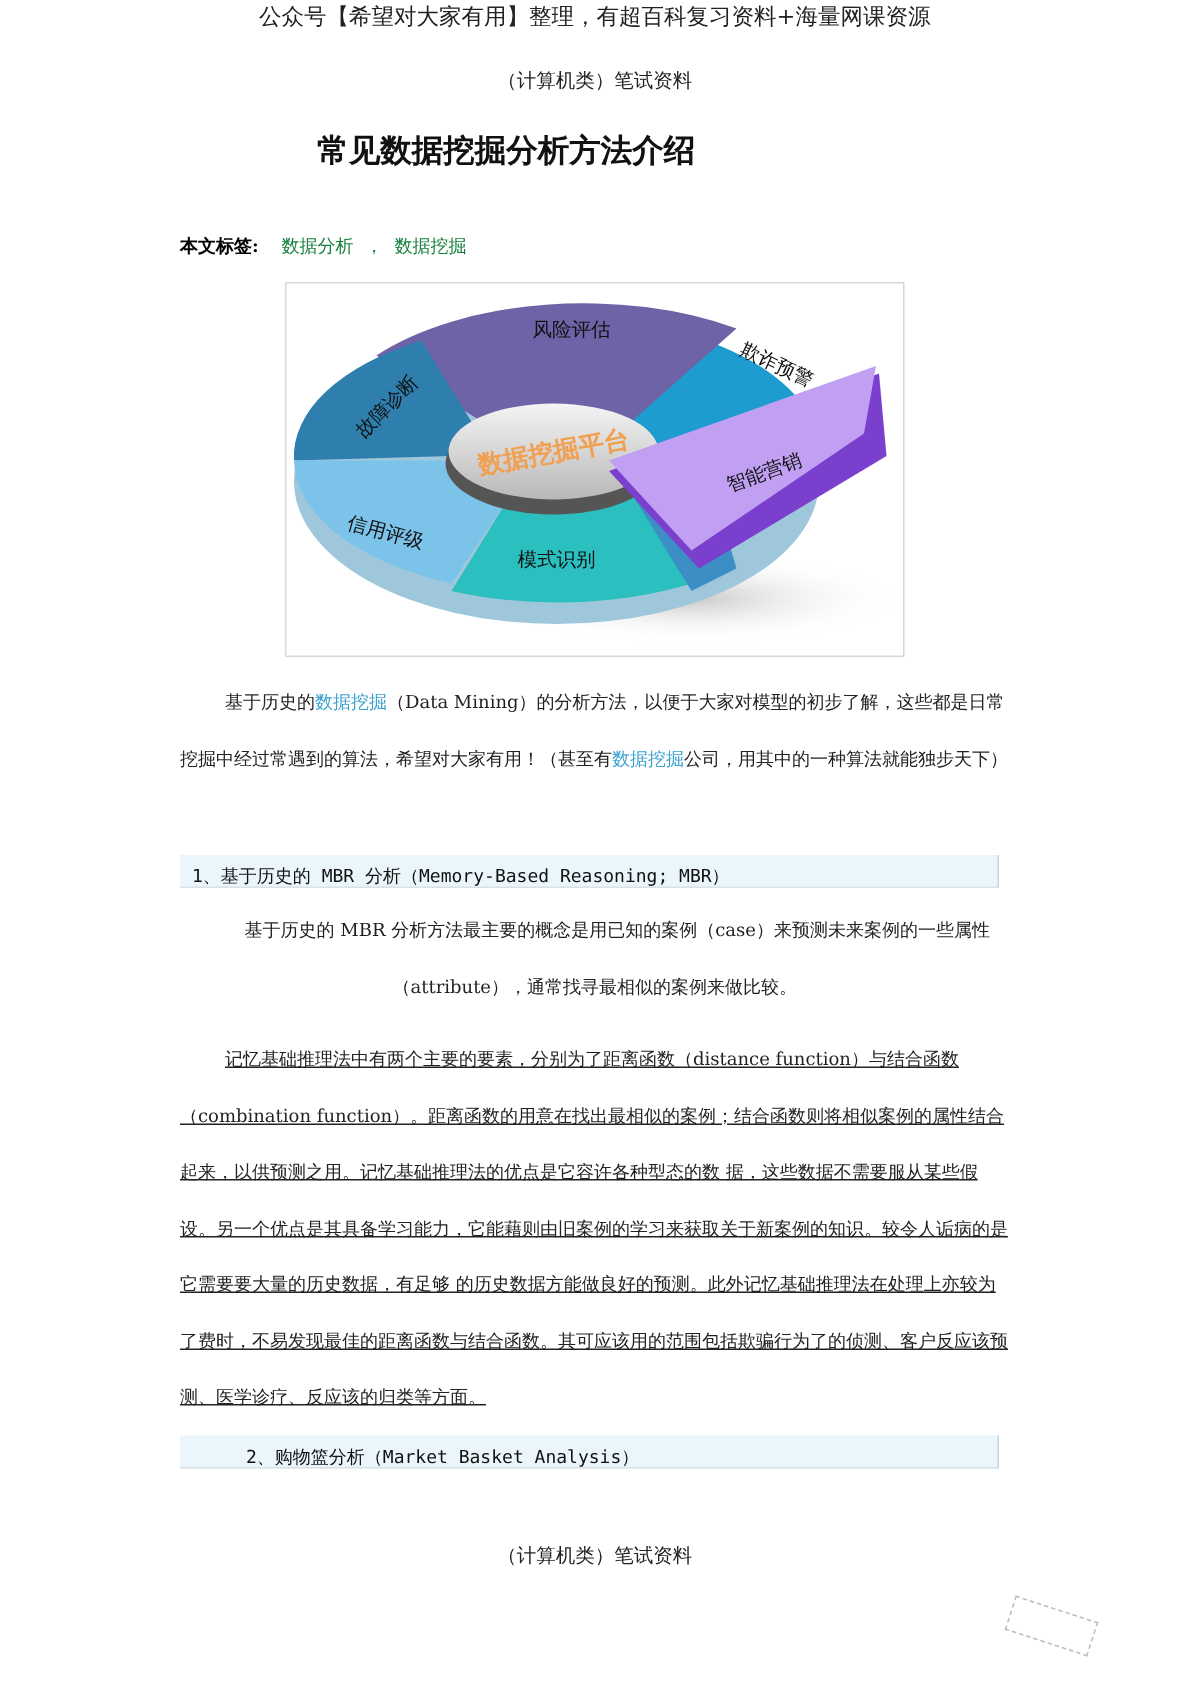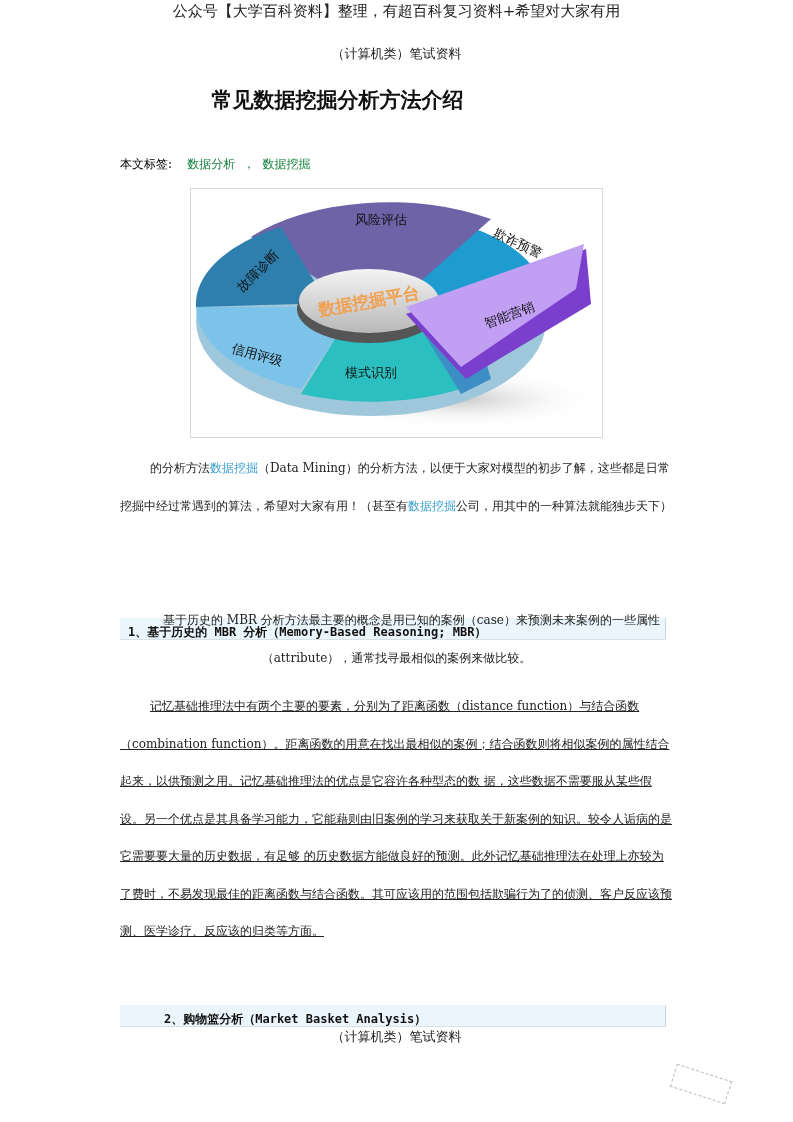--- a/index.html
+++ b/index.html
@@ -3,35 +3,35 @@
 <meta charset="utf-8">
 <style>
   html, body { margin:0; padding:0; background:#ffffff; }
   body { width:793px; height:1122px; position:relative; overflow:hidden;
          font-family:"DejaVu Serif","Liberation Serif",serif; color:#222; }
   .abs { position:absolute; }
   .top-banner { top:2px; left:0; width:793px; text-align:center; font-size:15px; color:#222; }
   .category { top:45px; left:0; width:793px; text-align:center; font-size:13px; color:#222; }
   .title { top:86px; left:0; width:675px; text-align:center; font-size:21px; font-weight:bold; color:#111; }
   .tags { top:156px; left:120px; font-size:12px; }
-  .tags .lbl { font-weight:normal; color:#000; }
+  .tags .lbl { font-weight:bold; color:#000; }
   .tags .lnk { color:#15803d; }
   .figure { top:188px; left:190px; width:411px; height:248px; border:1px solid #d8d8d8; background:#fff; overflow:hidden; }
   .para { left:120px; width:553px; font-size:12px; line-height:37.5px; color:#222; }
   .para .ind { display:inline-block; width:30px; }
   .para .lnk { color:#3aa0d0; }
   .band { left:120px; width:546px; height:22px; background:#eaf6fb; border-right:1px solid #c8d4d8; border-bottom:1px solid #d8e2e6;
-          font-family:"DejaVu Sans Mono","Liberation Mono",monospace; font-size:12px; font-weight:bold; color:#111; line-height:28px; padding-left:8px; box-sizing:border-box;margin-top:48px; }
+          font-family:"DejaVu Sans Mono","Liberation Mono",monospace; font-size:12px; font-weight:normal; color:#111; line-height:28px; padding-left:8px; box-sizing:border-box; }
   .footer { top:1028px; left:0; width:793px; text-align:center; font-size:13px; color:#222; }
   .stamp { top:1072px; left:672px; width:56px; height:22px; border:1px dashed #bbb; transform:rotate(18deg); font-size:4px; color:#aaa; text-align:center; line-height:22px; }
 </style>
 </head>
 <body>
 
-<div class="abs top-banner">公众号【大学百科资料】整理，有超百科复习资料+希望对大家有用</div>
+<div class="abs top-banner">公众号【希望对大家有用】整理，有超百科复习资料+海量网课资源</div>
 <div class="abs category">（计算机类）笔试资料</div>
 <div class="abs title">常见数据挖掘分析方法介绍</div>
 
 <div class="abs tags">
   <span class="lbl">本文标签:</span>
   &nbsp;&nbsp;
   <span class="lnk">数据分析</span>
   &nbsp;<span class="lnk">，</span>&nbsp;
   <span class="lnk">数据挖掘</span>
 </div>
@@ -68,21 +68,21 @@
     <text x="190" y="35" text-anchor="middle" font-size="13" fill="#111" font-family="DejaVu Sans, sans-serif">风险评估</text>
     <text x="325" y="58" text-anchor="middle" font-size="13" fill="#111" transform="rotate(25 325 58)" font-family="DejaVu Sans, sans-serif">欺诈预警</text>
     <text x="320" y="130" text-anchor="middle" font-size="13" fill="#111" transform="rotate(-20 320 130)" font-family="DejaVu Sans, sans-serif">智能营销</text>
     <text x="180" y="188" text-anchor="middle" font-size="13" fill="#111" font-family="DejaVu Sans, sans-serif">模式识别</text>
     <text x="65" y="170" text-anchor="middle" font-size="13" fill="#111" transform="rotate(15 65 170)" font-family="DejaVu Sans, sans-serif">信用评级</text>
     <text x="70" y="85" text-anchor="middle" font-size="13" fill="#111" transform="rotate(-45 70 85)" font-family="DejaVu Sans, sans-serif">故障诊断</text>
   </svg>
 </div>
 
 <div class="abs para" style="top:450px;">
-  <span class="ind"></span><span>的分析方法</span><span class="lnk">数据挖掘</span><span>（Data Mining）的分析方法，以便于大家对模型的初步了解，这些都是日常挖掘中经过常遇到的算法，希望对大家有用！（甚至有</span><span class="lnk">数据挖掘</span><span>公司，用其中的一种算法就能独步天下）</span>
+  <span class="ind"></span><span>基于历史的</span><span class="lnk">数据挖掘</span><span>（Data Mining）的分析方法，以便于大家对模型的初步了解，这些都是日常挖掘中经过常遇到的算法，希望对大家有用！（甚至有</span><span class="lnk">数据挖掘</span><span>公司，用其中的一种算法就能独步天下）</span>
 </div>
 
 <div class="abs band" style="top:570px;">1、基于历史的 MBR 分析（Memory-Based Reasoning; MBR）</div>
 
 <div class="abs para" style="top:602px;text-align:center;">
   <span class="ind"></span><span>基于历史的 MBR 分析方法最主要的概念是用已知的案例（case）来预测未来案例的一些属性（attribute），通常找寻最相似的案例来做比较。</span>
 </div>
 
 <div class="abs para" style="top:688px;text-decoration:underline;">
   <span class="ind"></span><span>记忆基础推理法中有两个主要的要素，分别为了距离函数（distance function）与结合函数（combination function）。距离函数的用意在找出最相似的案例；结合函数则将相似案例的属性结合起来，以供预测之用。记忆基础推理法的优点是它容许各种型态的数 据，这些数据不需要服从某些假设。另一个优点是其具备学习能力，它能藉则由旧案例的学习来获取关于新案例的知识。较令人诟病的是它需要要大量的历史数据，有足够 的历史数据方能做良好的预测。此外记忆基础推理法在处理上亦较为了费时，不易发现最佳的距离函数与结合函数。其可应该用的范围包括欺骗行为了的侦测、客户反应该预 测、医学诊疗、反应该的归类等方面。</span>

